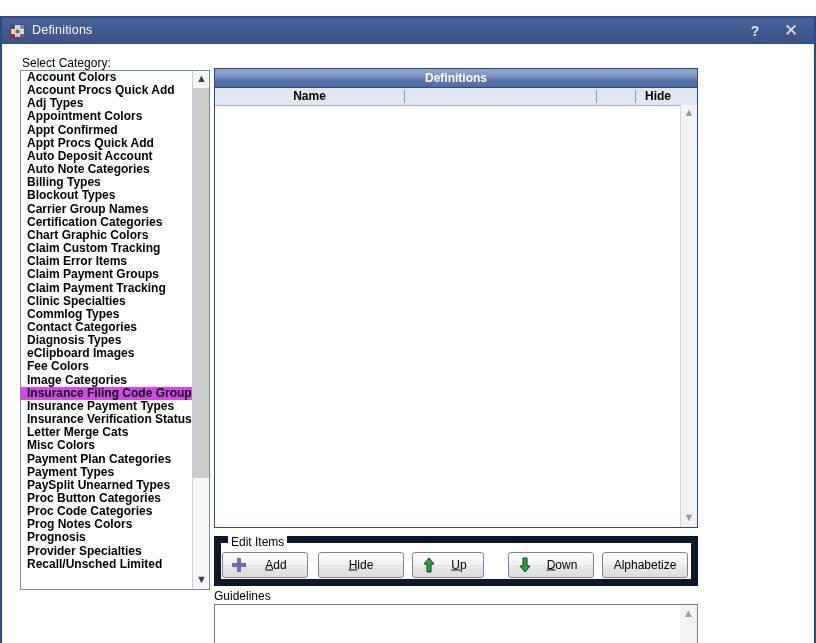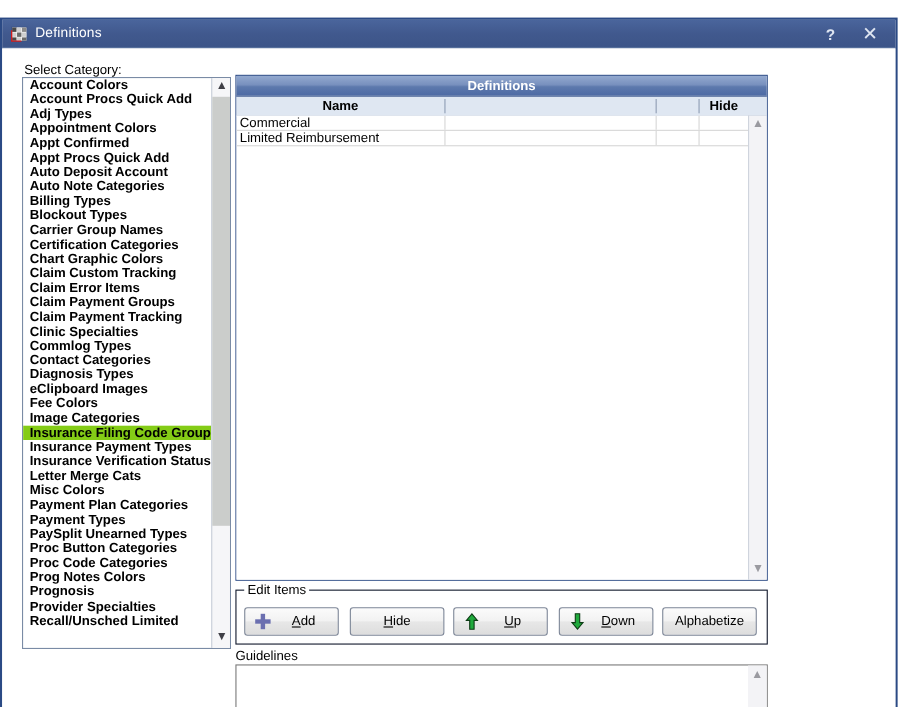--- a/index.html
+++ b/index.html
@@ -87,21 +87,21 @@
   .cat-item {
     height: 13.16px;
     line-height: 13.16px;
     padding-left: 6px;
     font-size: 12px;
     white-space: nowrap;
     color: #000000;
     font-weight: bold;
   }
   .cat-item.selected {
-    background: #84cc16;
+    background: #d946ef;
   }
   .cat-scroll {
     position: absolute;
     right: 0; top: 0;
     width: 17px; height: 518px;
     background: #f6f6f8;
     border-left: 1px solid #c6cdd8;
     box-sizing: border-box;
   }
   .cat-scroll .arr {
@@ -201,21 +201,21 @@
     text-align: center; line-height: 15px;
     font-size: 11px; color: #9a9aa0;
   }
   .grid-scroll .arr.up { top: 0; }
   .grid-scroll .arr.dn { bottom: 0; }
 
   
   .groupbox {
     position: absolute;
     box-sizing: border-box;
-    border: 1px solid #0f172a;
+    border: 7px solid #0f172a;
     background: transparent;
     padding-left: 13px;
   }
   .groupbox > .gb-label {
     position: absolute;
     left: 7px; top: -8px;
     background: #ffffff;
     padding: 0 3px;
     font-size: 12px;
     color: #000000;
@@ -247,21 +247,21 @@
   .btn .ico {
     position: absolute;
     left: 8px; top: 50%;
     transform: translateY(-50%);
     width: 16px; height: 16px;
   }
   .btn.has-ico .lbl { left: 22px; }
 
   #btn-add     { left: 220px; top: 508px; width: 86px; height: 26px; }
   #btn-hide    { left: 316px; top: 508px; width: 86px; height: 26px; }
-  #btn-up      { left: 410px; top: 508px; width: 86px; height: 26px; }
+  #btn-up      { left: 410px; top: 508px; width: 72px; height: 26px; }
   #btn-down    { left: 506px; top: 508px; width: 86px; height: 26px; }
   #btn-alpha   { left: 600px; top: 508px; width: 86px; height: 26px; }
 
   
   .guidelines-label {
     position: absolute;
     left: 212px; top: 545px;
     font-size: 12px;
   }
   .guidelines-box {
@@ -380,40 +380,20 @@
       <div class="grid-head" id="grid-head">
           <div class="hcell" style="left: 0px; width: 189px;">Name</div>
           <div class="hcell" style="left: 189px; width: 192px;"></div>
           <div class="vsep" style="left: 189px;"></div>
           <div class="hcell" style="left: 381px; width: 39px;"></div>
           <div class="vsep" style="left: 381px;"></div>
           <div class="hcell" style="left: 420px; width: 46px;">Hide</div>
           <div class="vsep" style="left: 420px;"></div>
         </div>
 
-      <div class="grid-body" id="grid-body">
-          <div class="grow">
-            <div class="gcell" style="left: 0px; width: 189px;">Commercial</div>
-            <div class="gcell" style="left: 189px; width: 192px;"></div>
-            <div class="gsep" style="left: 189px;"></div>
-            <div class="gcell" style="left: 381px; width: 39px;"></div>
-            <div class="gsep" style="left: 381px;"></div>
-            <div class="gcell" style="left: 420px; width: 46px;"></div>
-            <div class="gsep" style="left: 420px;"></div>
-          </div>
-          <div class="grow">
-            <div class="gcell" style="left: 0px; width: 189px;">Limited Reimbursement</div>
-            <div class="gcell" style="left: 189px; width: 192px;"></div>
-            <div class="gsep" style="left: 189px;"></div>
-            <div class="gcell" style="left: 381px; width: 39px;"></div>
-            <div class="gsep" style="left: 381px;"></div>
-            <div class="gcell" style="left: 420px; width: 46px;"></div>
-            <div class="gsep" style="left: 420px;"></div>
-          </div>
-        </div>
 
       <div class="grid-scroll">
         <div class="arr up">▲</div>
         <div class="arr dn">▼</div>
       </div>
     </div>
 
     <div class="groupbox" id="edit-items-group">
       <span class="gb-label">Edit Items</span>
     </div>

